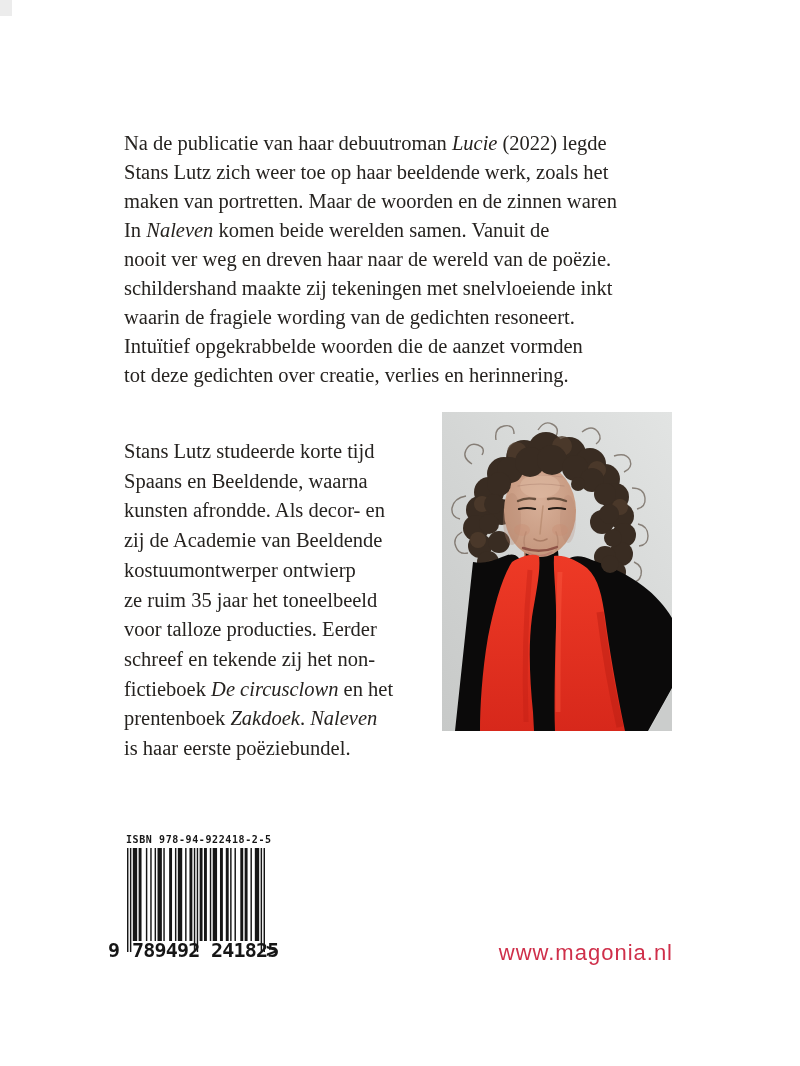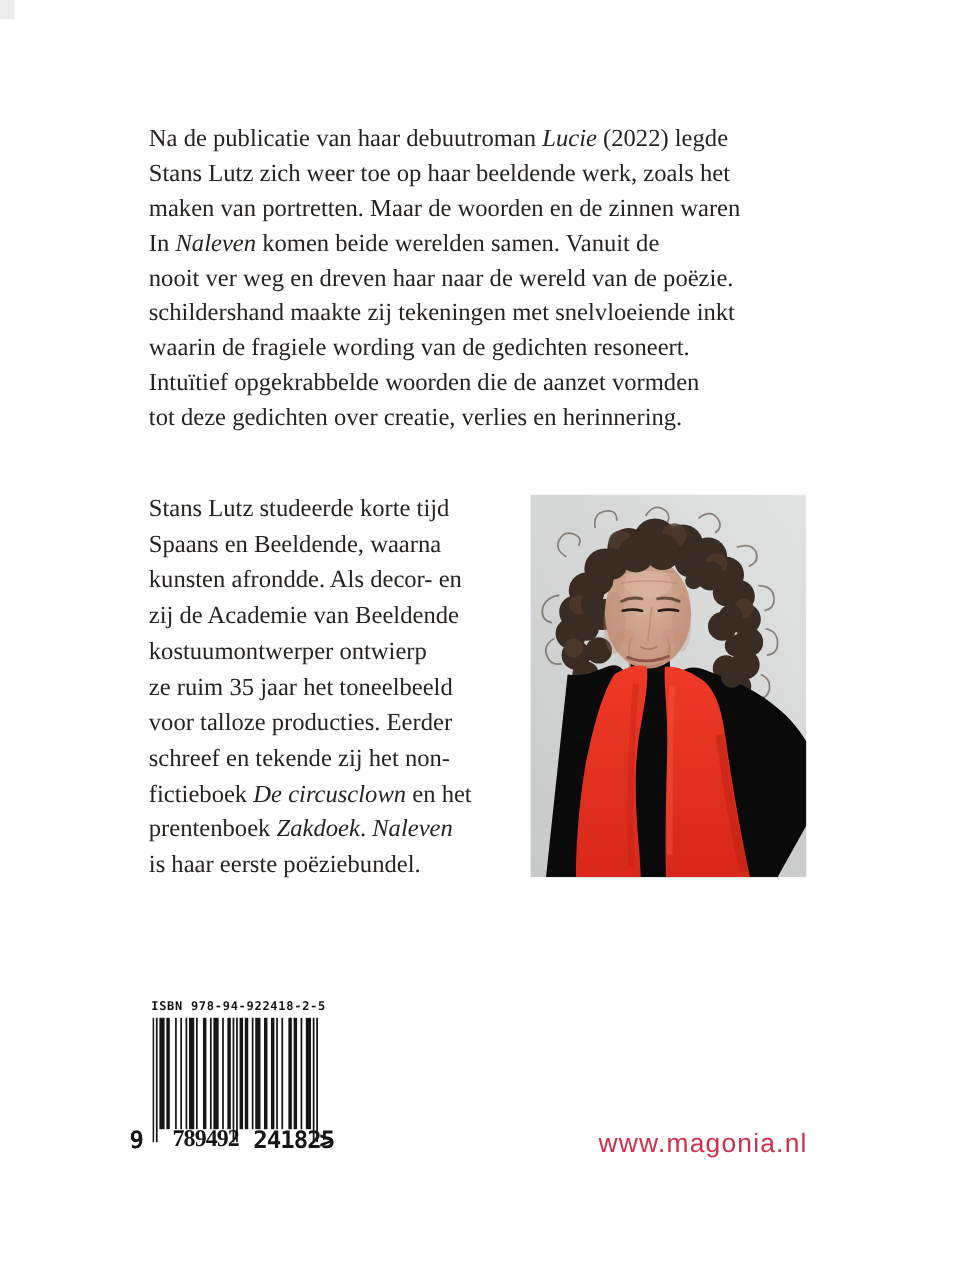--- a/index.html
+++ b/index.html
@@ -2,21 +2,21 @@
 <html><head>
 <meta charset="utf-8">
 <style>
   html,body{margin:0;padding:0;}
   body{
     width:800px;height:1066px;position:relative;overflow:hidden;
     background:#ffffff;color:#262320;
     font-family:"Liberation Serif", serif;
   }
   .artifact{position:absolute;left:0;top:0;width:12px;height:16px;background:#ececec;}
-  .textblock{position:absolute;font-size:20.5px;}
+  .textblock{position:absolute;font-size:20.5px;margin-top:27px;}
   .intro{left:124px;top:102px;line-height:29px;}
   .bio{left:124px;top:410px;line-height:29.7px;}
   .line{white-space:nowrap;}
   .it{font-style:italic;}
   .photo{position:absolute;left:442px;top:412px;width:230px;height:319px;}
   .photo svg{display:block;width:230px;height:319px;}
   .website{
     position:absolute;right:127px;top:940px;
     font-family:"Liberation Sans", sans-serif;
     font-size:22px;letter-spacing:1px;color:#cf2f4a;white-space:nowrap;
@@ -28,21 +28,21 @@
     font-size:10px;letter-spacing:0.6px;text-align:right;
   }
   .bars{position:absolute;left:32px;top:15px;width:138px;height:104px;}
   .digits{
     position:absolute;top:105px;left:0;width:200px;height:24px;
     font-family:"DejaVu Sans Mono", monospace;font-weight:bold;
     font-size:20px;letter-spacing:-0.8px;
   }
   .digits span{position:absolute;top:0;}
   .d-lead{left:13px;}
-  .d-g1{left:37px;width:67px;text-align:right;font-family:Liberation Serif, serif;}
+  .d-g1{left:37px;width:67px;text-align:right;}
   .d-g2{left:116px;width:64px;}
   .d-arr{left:171px;letter-spacing:0;}
 </style>
 </head>
 <body style="background: rgb(255, 255, 255); color: rgb(38, 35, 32);">
 
 <div class="artifact"></div>
 
 <section class="textblock intro">
     <div class="line"><span>Na de publicatie van haar debuutroman </span><span class="it">Lucie</span><span> (2022) legde</span></div>

